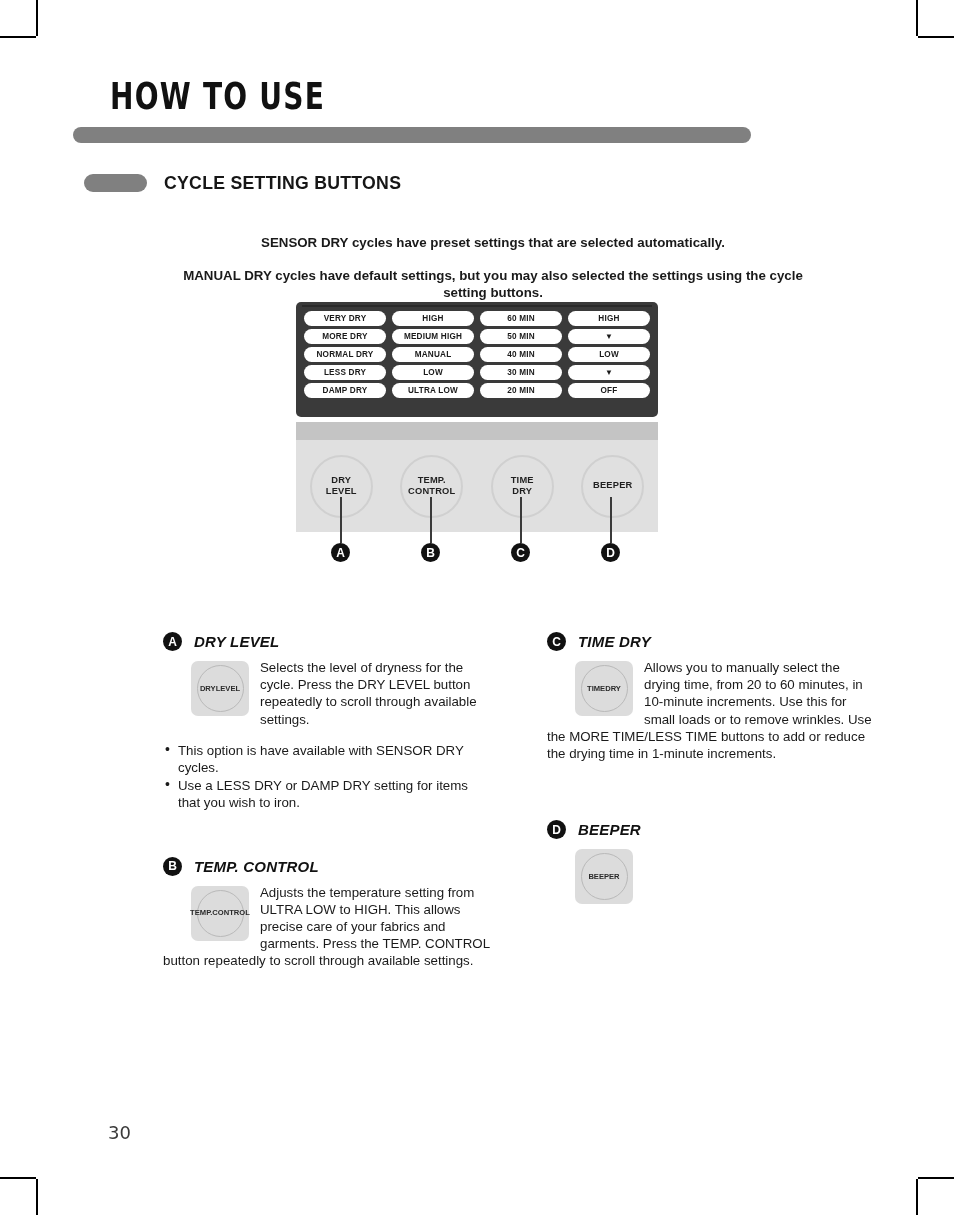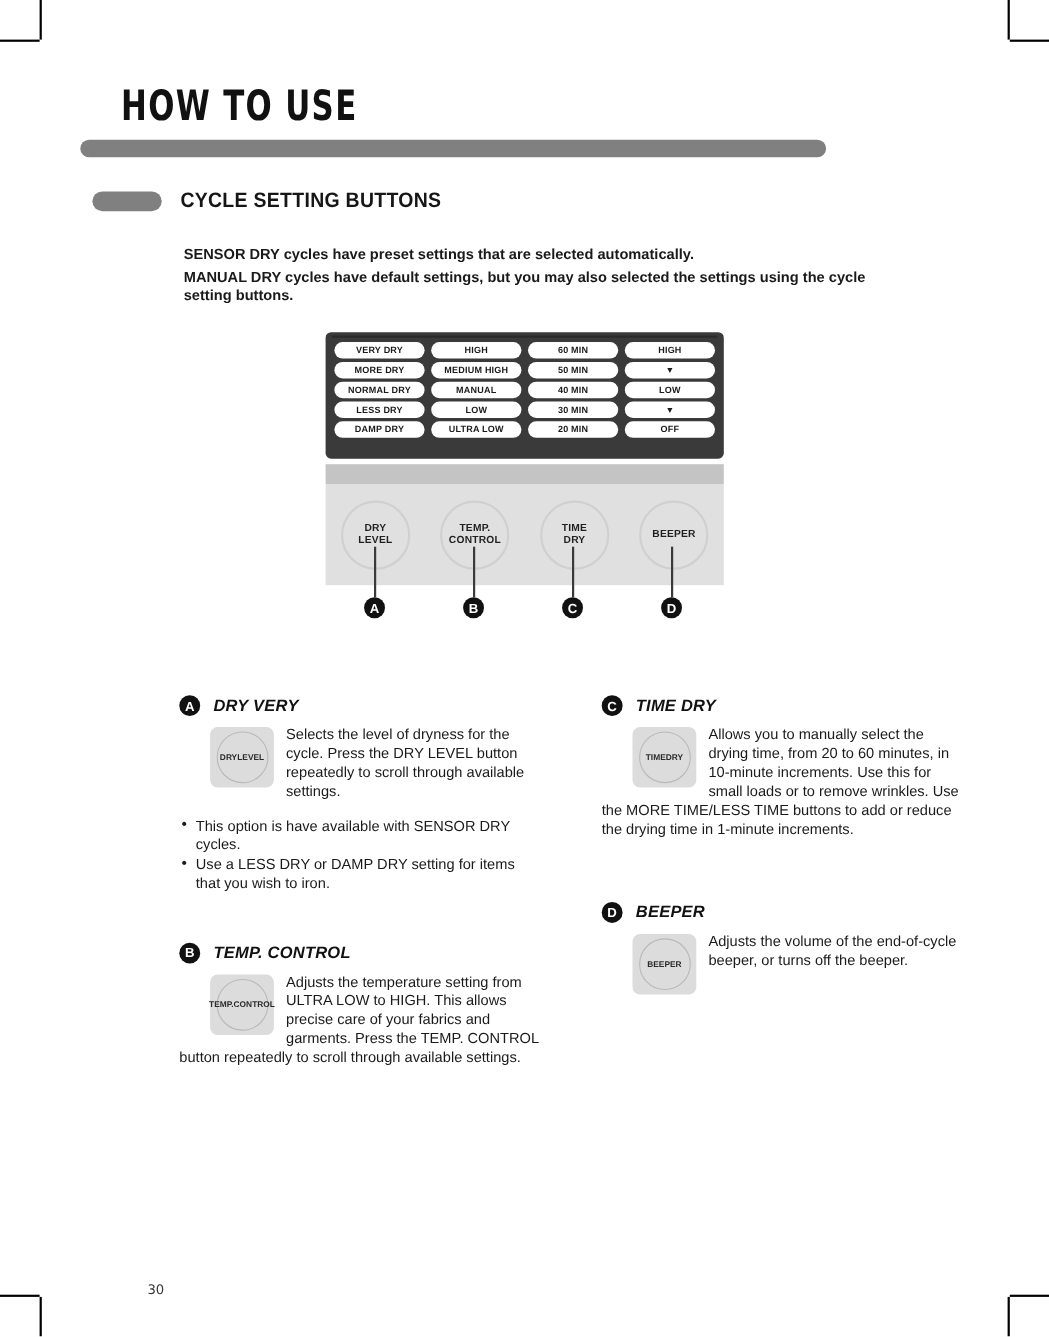--- a/index.html
+++ b/index.html
@@ -80,21 +80,21 @@
   .intro {
     position: absolute;
     left: 163px;
     top: 218px;
     width: 660px;
     font-size: 13.3px;
     font-weight: bold;
     line-height: 17.2px;
     color: #1a1a1a;
   }
-  .intro p { margin: 4px; }
+  .intro p { margin: 16px; text-align: center; }
 
   
   .panel {
     position: absolute;
     left: 296px;
     top: 302px;
     width: 362px;
     height: 230px;
   }
   .panel-dark {
@@ -293,25 +293,24 @@
     font-size: 14px;
   }
 
   .spacer-b { height: 44px; }
   .spacer-d { height: 58px; }
 
   
   .page-num {
     position: absolute;
     left: 108px;
-    top: 1165px;
-    font-size: 12px;
+    top: 1122px;
+    font-size: 18px;
     color: #3a3a3a;
     font-family: "DejaVu Sans", sans-serif;
-    margin-left: 26px;
   }
 </style>
 </head>
 <body>
 
 <div class="crop v cm-tl-v"></div>
 <div class="crop h cm-tl-h"></div>
 <div class="crop v cm-tr-v"></div>
 <div class="crop h cm-tr-h"></div>
 <div class="crop v cm-bl-v"></div>
@@ -405,21 +404,21 @@
   <div class="marker" style="left:125px">B</div>
   <div class="marker" style="left:215px">C</div>
   <div class="marker" style="left:305px">D</div>
 </div>
 
 <div class="col-left">
 
   <div class="desc-block">
     <div class="desc-head">
       <div class="badge">A</div>
-      <div class="desc-title">DRY VERY</div>
+      <div class="desc-title">DRY LEVEL</div>
     </div>
     <div class="desc-body">
       <div class="btn-icon">
         <div class="btn-icon-inner">
             <span>DRY</span>
             <br>
             <span>LEVEL</span>
           </div>
       </div>
       <span>Selects the level of dryness for the cycle. Press the DRY LEVEL button repeatedly to scroll through available settings.</span>
@@ -474,19 +473,18 @@
 
   <div class="desc-block">
     <div class="desc-head">
       <div class="badge">D</div>
       <div class="desc-title">BEEPER</div>
     </div>
     <div class="desc-body">
       <div class="btn-icon">
         <div class="btn-icon-inner">BEEPER</div>
       </div>
-      <span>Adjusts the volume of the end-of-cycle beeper, or turns off the beeper.</span>
     </div>
   </div>
 
 </div>
 
 <div class="page-num">30</div>
 
 </body></html>

